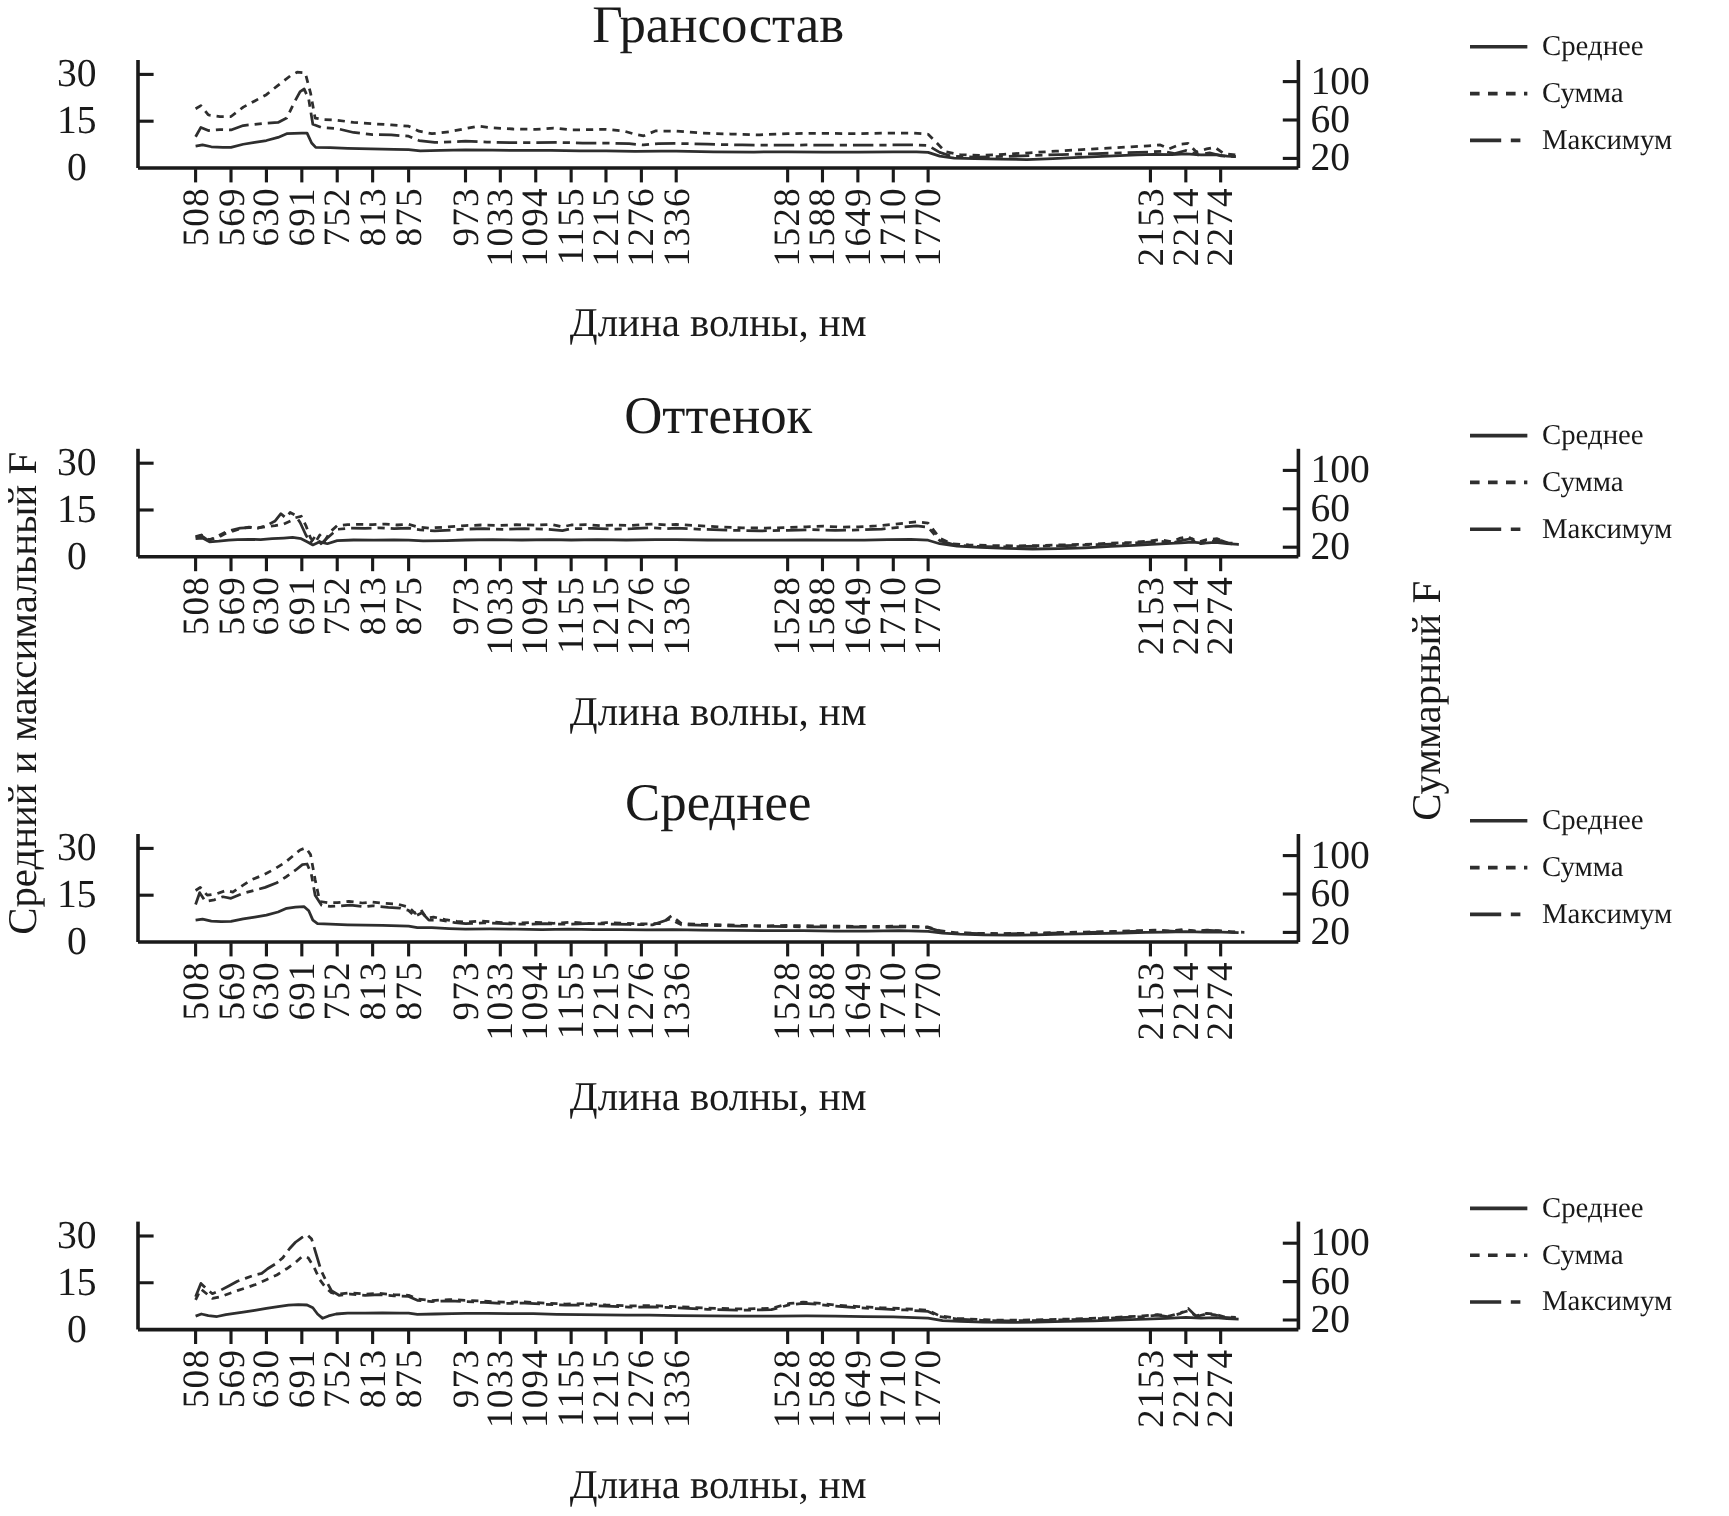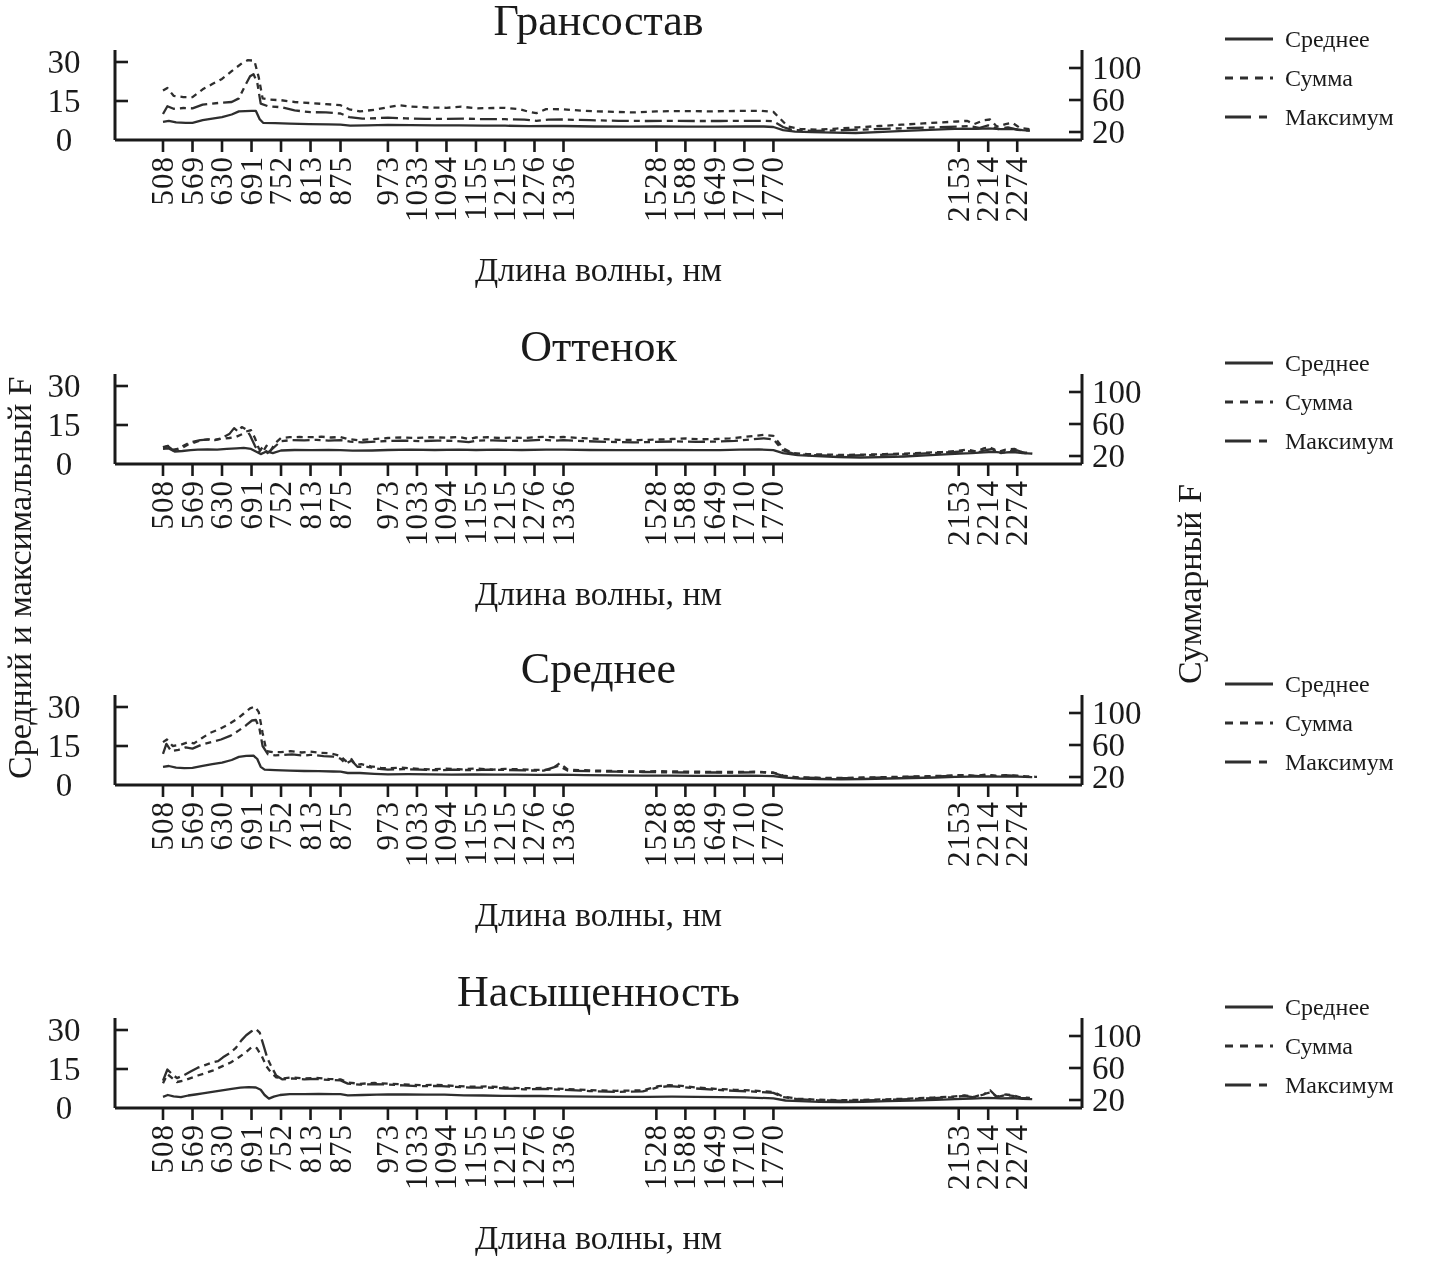--- a/index.html
+++ b/index.html
@@ -179,21 +179,20 @@
       <line x1="988.1922000000001" y1="1109" x2="988.1922000000001" y2="1120" stroke="#1a1a1a" stroke-width="2.6"></line>
       <line x1="1017.2142" y1="1109" x2="1017.2142" y2="1120" stroke="#1a1a1a" stroke-width="2.6"></line>
       <polyline points="163.0,1096.8 167.8,1095.0 173.6,1096.3 180.9,1097.1 188.2,1095.5 195.4,1094.5 202.7,1093.4 212.3,1091.9 222.0,1090.3 231.7,1088.8 240.4,1087.7 248.6,1087.2 255.9,1087.5 260.7,1089.8 264.6,1095.0 268.9,1098.6 273.8,1096.6 280.1,1095.0 289.7,1094.2 304.2,1094.2 318.8,1094.0 333.3,1094.2 340.5,1094.2 347.8,1095.3 362.3,1095.0 376.8,1094.7 387.9,1094.5 405.8,1094.5 425.2,1094.7 444.5,1094.7 463.9,1095.3 483.2,1095.5 502.6,1095.8 521.9,1096.0 541.3,1096.0 563.5,1096.3 589.6,1096.6 618.6,1096.8 647.7,1096.8 671.9,1096.6 696.0,1096.8 720.2,1097.1 744.4,1097.3 773.4,1098.4 785.5,1100.5 800.0,1101.2 819.4,1101.8 841.1,1102.0 862.9,1101.8 887.1,1101.2 911.3,1100.7 935.5,1099.9 954.8,1099.2 971.7,1098.6 988.2,1097.9 1000.8,1098.4 1012.9,1098.1 1022.5,1098.9 1032.2,1099.2" class="series solid" stroke="#2e2e2e"></polyline>
       <polyline points="163.0,1083.3 167.4,1074.2 172.2,1078.1 177.0,1082.0 183.3,1080.7 190.6,1078.1 197.8,1075.5 206.0,1072.9 213.3,1070.3 222.0,1066.4 230.7,1062.5 238.9,1057.3 246.2,1052.1 252.0,1046.9 256.8,1048.2 261.7,1056.0 266.5,1066.4 271.3,1072.9 276.2,1077.3 282.5,1078.4 292.1,1077.3 304.2,1078.4 316.3,1077.8 328.4,1078.9 340.5,1079.4 347.8,1082.5 359.9,1083.8 374.4,1083.0 387.9,1083.6 403.4,1084.3 420.3,1085.1 437.3,1084.9 454.2,1085.9 471.1,1086.7 488.0,1086.4 505.0,1087.5 524.3,1088.2 543.7,1088.0 563.5,1088.8 589.6,1090.1 616.2,1090.8 642.8,1090.3 658.3,1086.2 669.4,1085.1 681.5,1085.9 696.0,1087.5 715.4,1088.8 734.7,1089.8 754.1,1090.6 773.4,1091.9 783.1,1096.6 797.6,1098.6 817.0,1099.7 838.7,1100.2 860.5,1099.9 884.7,1099.4 908.9,1098.6 933.1,1097.6 952.4,1096.6 964.5,1095.5 974.2,1096.8 983.8,1094.0 990.1,1092.4 996.9,1096.6 1005.6,1094.5 1012.9,1095.3 1020.1,1097.3 1029.8,1097.9" class="series dash" stroke="#2e2e2e"></polyline>
       <polyline points="163.0,1080.7 167.4,1069.5 172.2,1074.2 177.0,1078.1 183.3,1075.5 190.6,1071.6 197.8,1067.7 205.1,1065.1 212.3,1062.5 218.1,1061.2 223.0,1057.3 229.3,1053.4 235.6,1048.2 241.4,1040.4 246.2,1035.2 251.5,1031.3 255.9,1029.0 259.7,1032.6 263.6,1045.6 267.5,1058.6 271.3,1066.4 276.2,1075.5 282.5,1079.4 292.1,1078.4 304.2,1079.4 316.3,1078.9 328.4,1079.9 340.5,1080.4 347.8,1083.6 359.9,1084.6 374.4,1084.1 387.9,1084.6 403.4,1085.4 420.3,1086.2 437.3,1085.9 454.2,1086.9 471.1,1087.7 488.0,1087.5 505.0,1088.5 524.3,1089.3 543.7,1089.0 563.5,1089.8 589.6,1091.1 616.2,1091.9 642.8,1091.4 658.3,1087.2 669.4,1086.2 681.5,1086.9 696.0,1088.5 715.4,1089.8 734.7,1090.8 754.1,1091.6 773.4,1092.9 783.1,1097.1 797.6,1099.2 817.0,1100.2 838.7,1100.7 860.5,1100.5 884.7,1099.9 908.9,1099.2 933.1,1098.1 952.4,1097.1 964.5,1096.0 974.2,1097.3 983.8,1094.5 990.1,1090.3 996.9,1097.1 1005.6,1095.0 1012.9,1095.8 1020.1,1097.9 1029.8,1098.4" class="series longdash" stroke="#2e2e2e"></polyline>
     </svg>
 
   <div class="panel-title t0">Грансостав</div>
   <div class="panel-title t1">Оттенок</div>
   <div class="panel-title t2">Среднее</div>
-  <div class="panel-title t3">Насыщенность</div>
 
   <div class="xlabel x0">Длина волны, нм</div>
   <div class="xlabel x1">Длина волны, нм</div>
   <div class="xlabel x2">Длина волны, нм</div>
   <div class="xlabel x3">Длина волны, нм</div>
 
   <div class="vtitle left">Средний и максимальный F</div>
   <div class="vtitle right">Суммарный F</div>
 
   <div class="legend" id="legend-0" style="top: 19px;">

